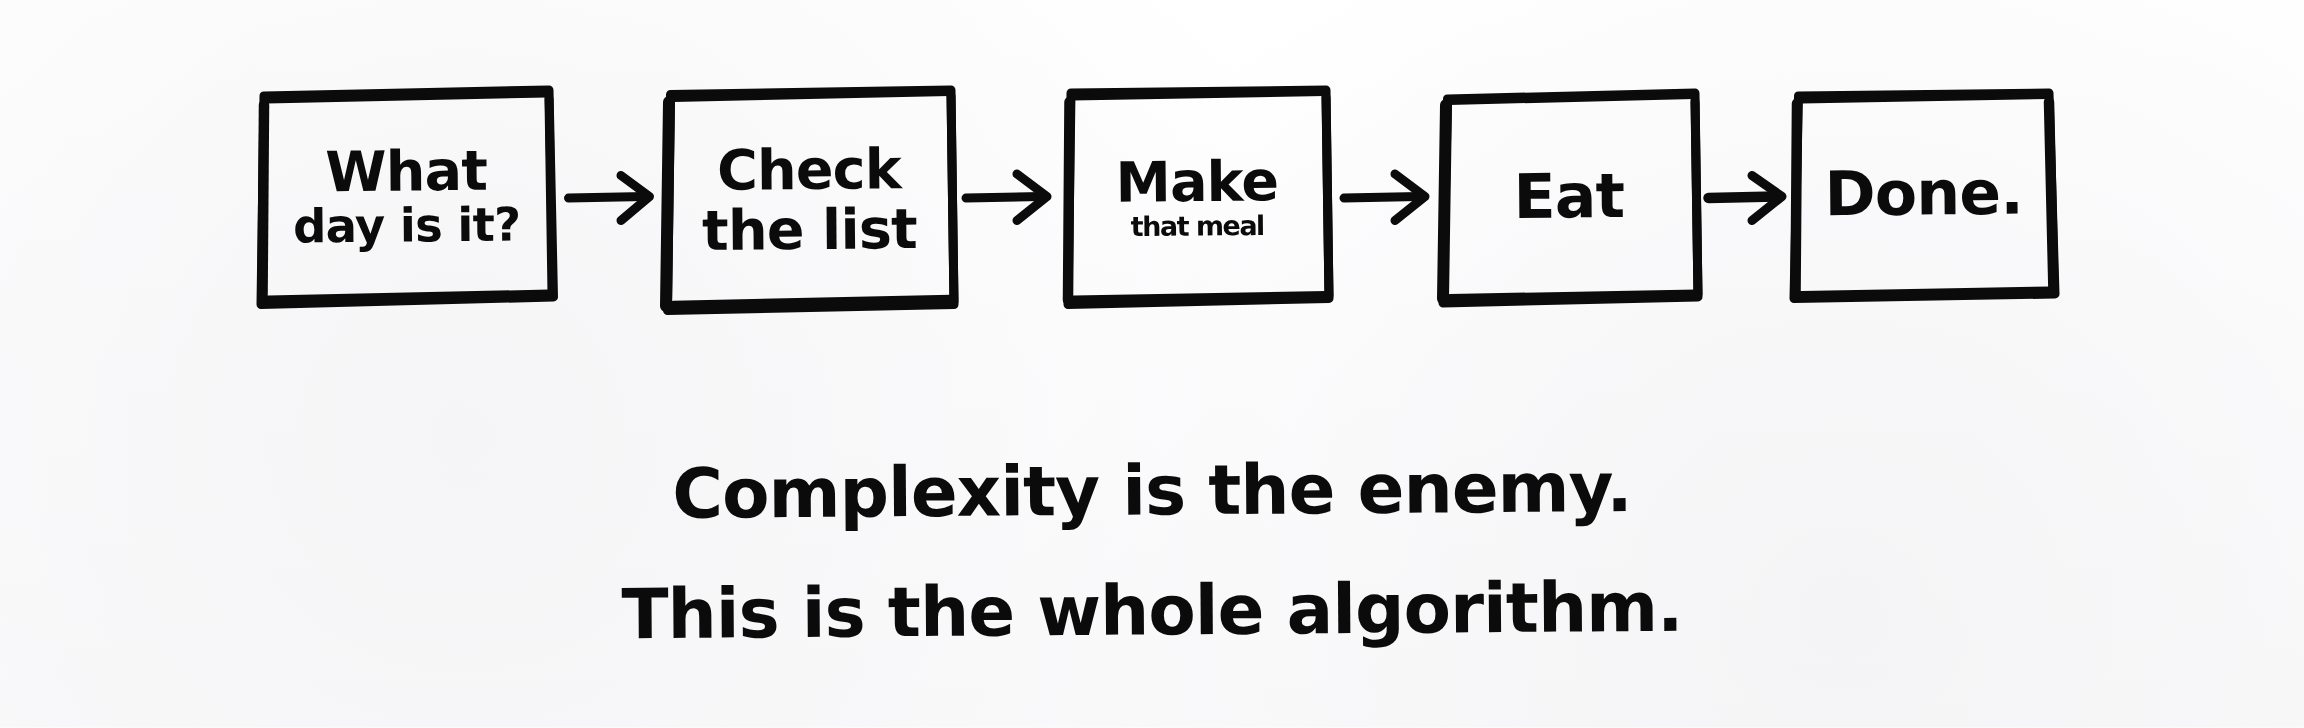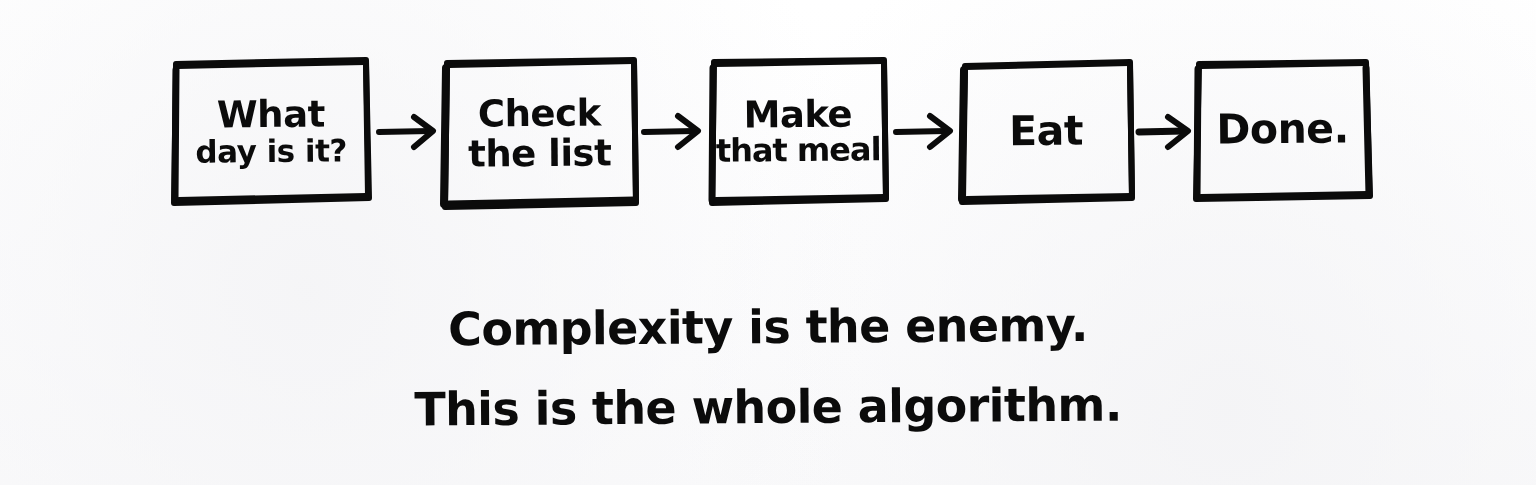--- a/index.html
+++ b/index.html
@@ -50,21 +50,21 @@
     line-height: 1.06;
     transform: rotate(-0.5deg);
   }
   .line-big {
     font-size: 37px;
   }
   .line-small {
     font-size: 31px;
   }
   .line-tiny {
-    font-size: 32px;
+    font-size: 18px;
     letter-spacing: -1px;
   }
   .line-solo {
     font-size: 41px;
   }
   .caption {
     position: absolute;
     left: 0;
     width: 1536px;
     text-align: center;

